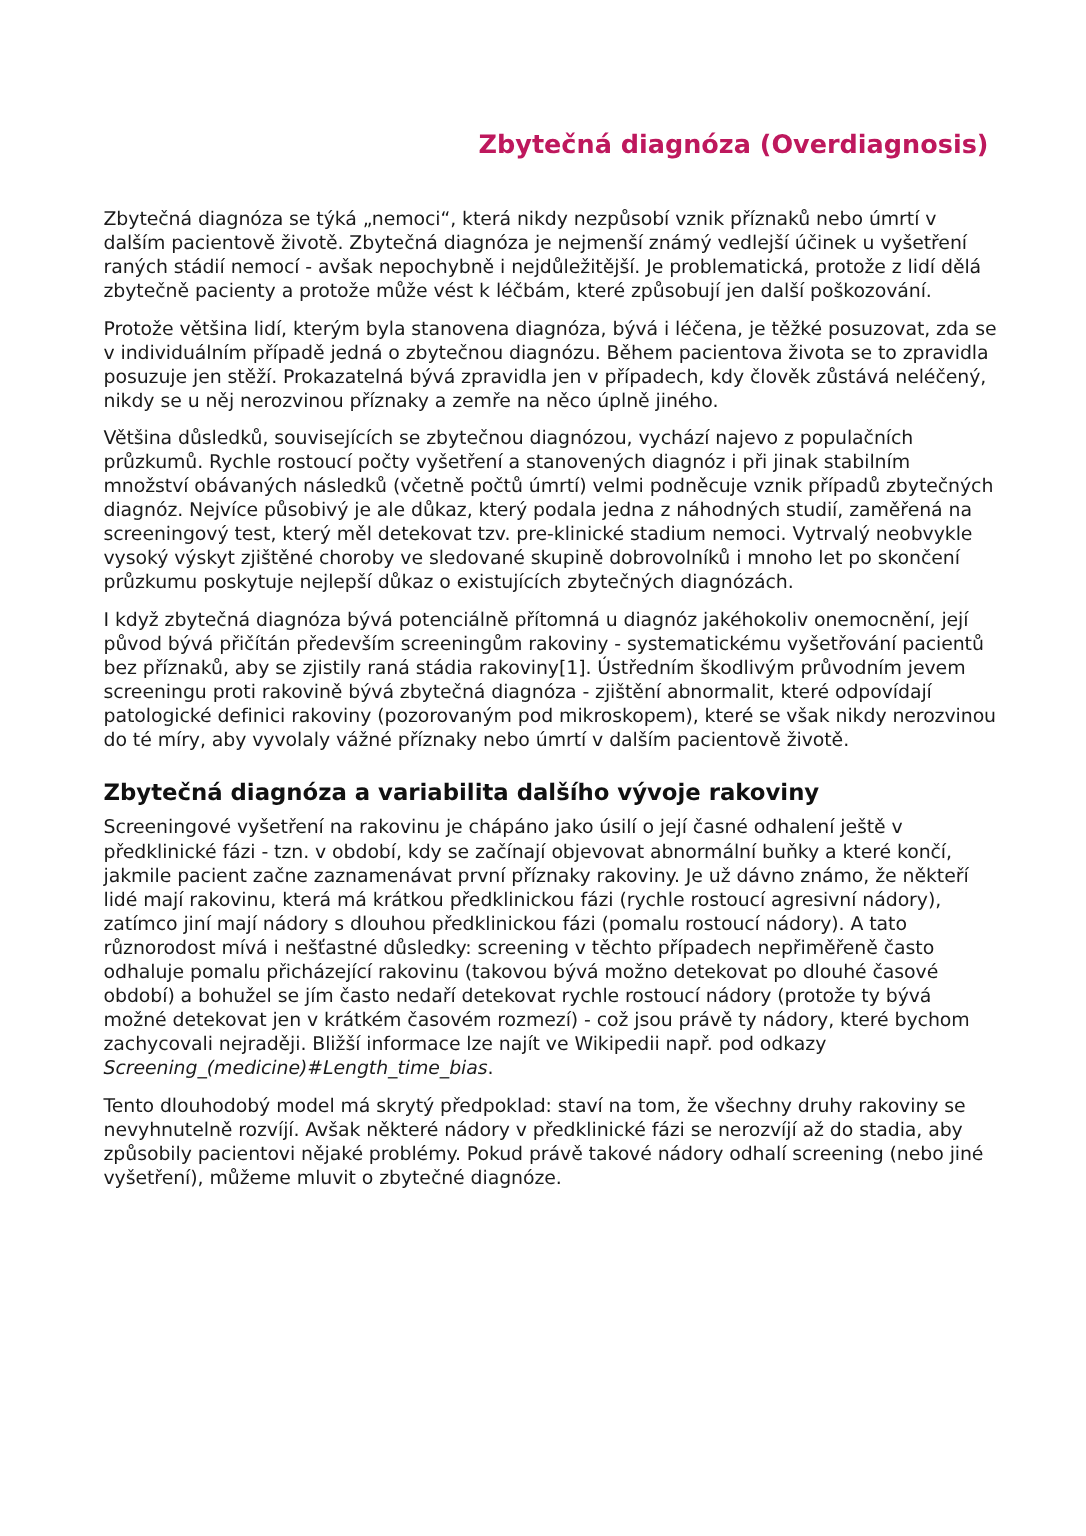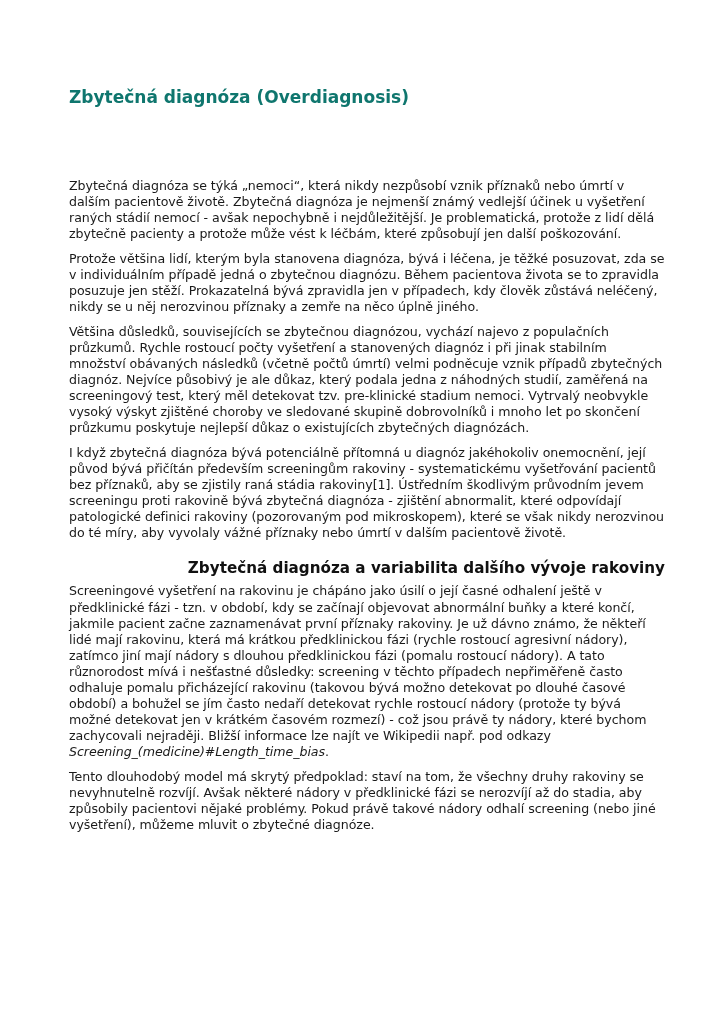--- a/index.html
+++ b/index.html
@@ -19,47 +19,45 @@
       position: absolute;
       left: 69px;
       top: 0;
       width: 590px;
     }
     .title {
       position: absolute;
       left: 0;
       top: 86px;
       width: 590px;
-      text-align: left;
+      text-align: right;
       font-weight: bold;
       font-size: 17px;
       line-height: 22px;
-      color: #0f766e;
+      color: #be185d;
       margin: 0;
     }
     .body-text {
       position: absolute;
       left: 0;
       top: 138px;
       width: 596px;
-      margin-top: 40px;
     }
     p {
       font-size: 12.6px;
       line-height: 16.1px;
       margin: 0 0 8.5px 0;
       letter-spacing: -0.05px;
     }
     h2 {
       font-size: 15.2px;
       line-height: 20px;
       font-weight: bold;
       margin: 17px 0 5px 0;
       color: #111;
-      text-align: right;
     }
     em { font-style: italic; }
   </style>
 </head>
 <body>
 
 <div class="page">
   <h1 class="title">Zbytečná diagnóza (Overdiagnosis)</h1>
 
   <div class="body-text">

